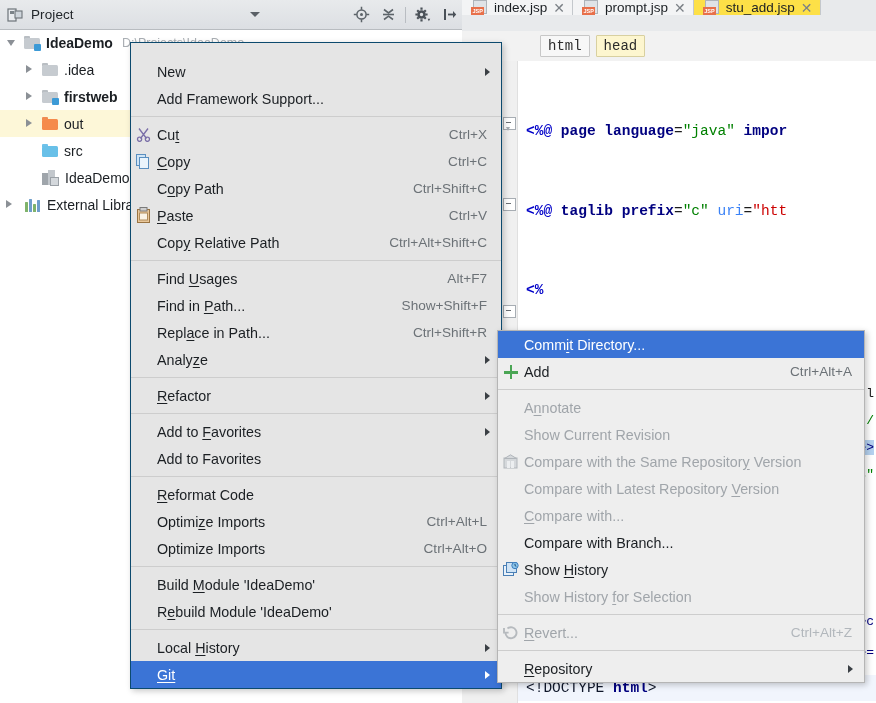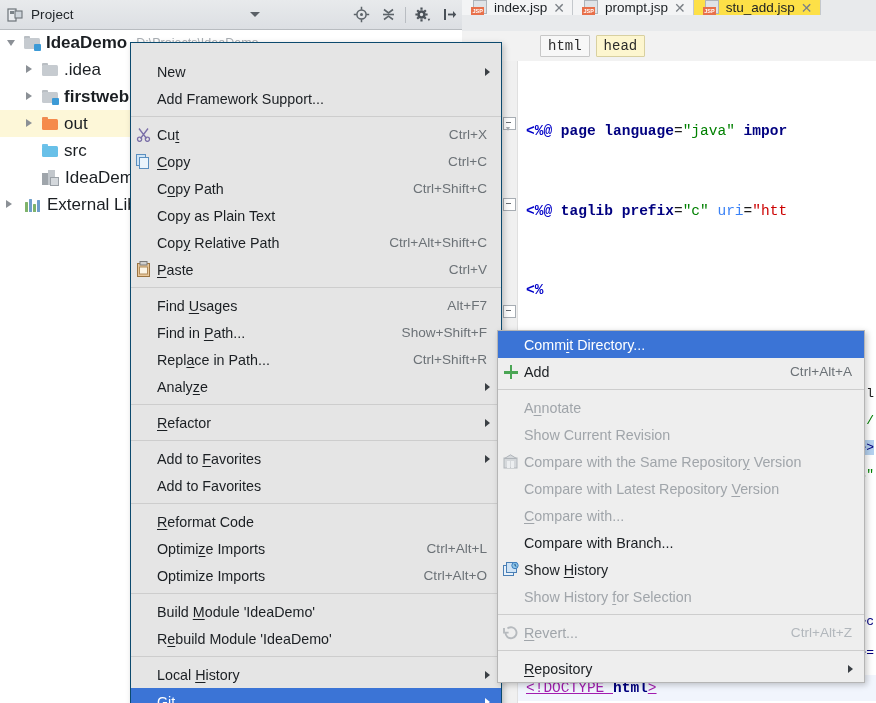--- a/index.html
+++ b/index.html
@@ -42,21 +42,21 @@
   .arrow{width:9px;height:9px;position:relative;flex:none;}
   .arrow i{
     position:absolute;left:1px;top:0px;width:0;height:0;
     border-top:4.5px solid transparent;border-bottom:4.5px solid transparent;
     border-left:6px solid #8b9096;
   }
   .arrow.open i{
     left:-1px;top:2px;border-left:4.5px solid transparent;border-right:4.5px solid transparent;
     border-top:6px solid #8b9096;border-bottom:0;
   }
-  .tlabel{font-size:17px;color:#1b1f23;margin-left:6px;}
+  .tlabel{font-size:14px;color:#1b1f23;margin-left:6px;}
   .tlabel.b{font-weight:bold;}
   .tpath{font-size:12.5px;color:#a9aeb3;margin-left:9px;}
 
   
   .ficon{width:16px;height:14px;position:relative;flex:none;}
   .ficon .tab{position:absolute;left:0;top:0;width:6px;height:3px;border-radius:1px 1px 0 0;}
   .ficon .bdy{position:absolute;left:0;top:2.5px;width:16px;height:11px;border-radius:1.5px;}
   .ficon .badge{position:absolute;right:-1px;bottom:-1px;width:7px;height:7px;background:#3c9ad6;border-radius:1px;}
   .mod-icon{width:16px;height:15px;position:relative;flex:none;}
   .mod-icon .m1{position:absolute;left:0;top:3px;width:6px;height:12px;background:#9fa5ab;}
@@ -84,21 +84,21 @@
   #code{position:absolute;left:56px;top:61px;width:358px;height:642px;background:#fff;padding-top:4px;
         font-family:"Liberation Mono", monospace;font-size:14.5px;line-height:26.5px;white-space:pre;color:#1c1c1c;}
   #code .ln{padding-left:8px;height:26.5px;}
   #code .hlline{background:#f1f5fd;}
   .kw{color:#0000c8;font-weight:bold;}
   .tag{color:#000080;font-weight:bold;}
   .attr{color:#3b82f6;}
   .str{color:#008000;}
   .str2{color:#cc0000;}
   .plain{color:#1c1c1c;}
-  .dct{color:#a21caf;text-decoration:underline;}
+  .dct{color:#0f172a;}
   .fold{position:absolute;left:41px;width:11px;height:11px;border:1px solid #a7adb3;background:#fff;}
   .fold:after{content:"";position:absolute;left:2px;top:4px;width:5px;height:1px;background:#6b7075;}
   .foldb{position:absolute;left:41px;width:11px;height:14px;}
   .foldb .sq{position:absolute;left:0;top:0;width:11px;height:11px;border:1px solid #a7adb3;background:#fff;}
   .foldb .sq:after{content:"";position:absolute;left:2px;top:4px;width:5px;height:1px;background:#6b7075;}
   .foldb .tip{position:absolute;left:3px;top:10px;width:0;height:0;border-left:2.5px solid transparent;border-right:2.5px solid transparent;border-top:4px solid #a7adb3;}
 
   
   #ctx-menu{
     position:absolute;left:130px;top:42px;width:370px;
@@ -389,43 +389,39 @@
     <span class="lbl"><span class="u">C</span>opy</span>
     <span class="acc">Ctrl+C</span>
   </div>
 
   <div class="mi">
     <span class="ico"></span>
     <span class="lbl">C<span class="u">o</span>py Path</span>
     <span class="acc">Ctrl+Shift+C</span>
   </div>
 
-  <div class="mi">
-    <span class="ico"></span>
-    <span class="lbl">Copy as Plain Text</span>
-  </div>
-
-  <div class="mi">
-    <span class="ico"></span>
-    <span class="lbl">Cop<span class="u">y</span> Relative Path</span>
-    <span class="acc">Ctrl+Alt+Shift+C</span>
-  </div>
 
   <div class="mi">
     <span class="ico">
       <span class="g-paste">
         <svg width="13" height="16" viewBox="0 0 13 16">
           <rect x="0.5" y="2.5" width="12" height="13" fill="#e9c79a" stroke="#9a7442"></rect>
           <rect x="3" y="0.5" width="7" height="3.5" fill="#cfcfcf" stroke="#7a7a7a"></rect>
           <rect x="2.5" y="6" width="8" height="7" fill="#fbf4e6" stroke="#b08c5b"></rect>
         </svg>
       </span>
     </span>
     <span class="lbl"><span class="u">P</span>aste</span>
     <span class="acc">Ctrl+V</span>
+  </div>
+
+  <div class="mi">
+    <span class="ico"></span>
+    <span class="lbl">Cop<span class="u">y</span> Relative Path</span>
+    <span class="acc">Ctrl+Alt+Shift+C</span>
   </div>
 
   <div class="msep"></div>
 
   <div class="mi">
     <span class="ico"></span>
     <span class="lbl">Find <span class="u">U</span>sages</span>
     <span class="acc">Alt+F7</span>
   </div>
 

